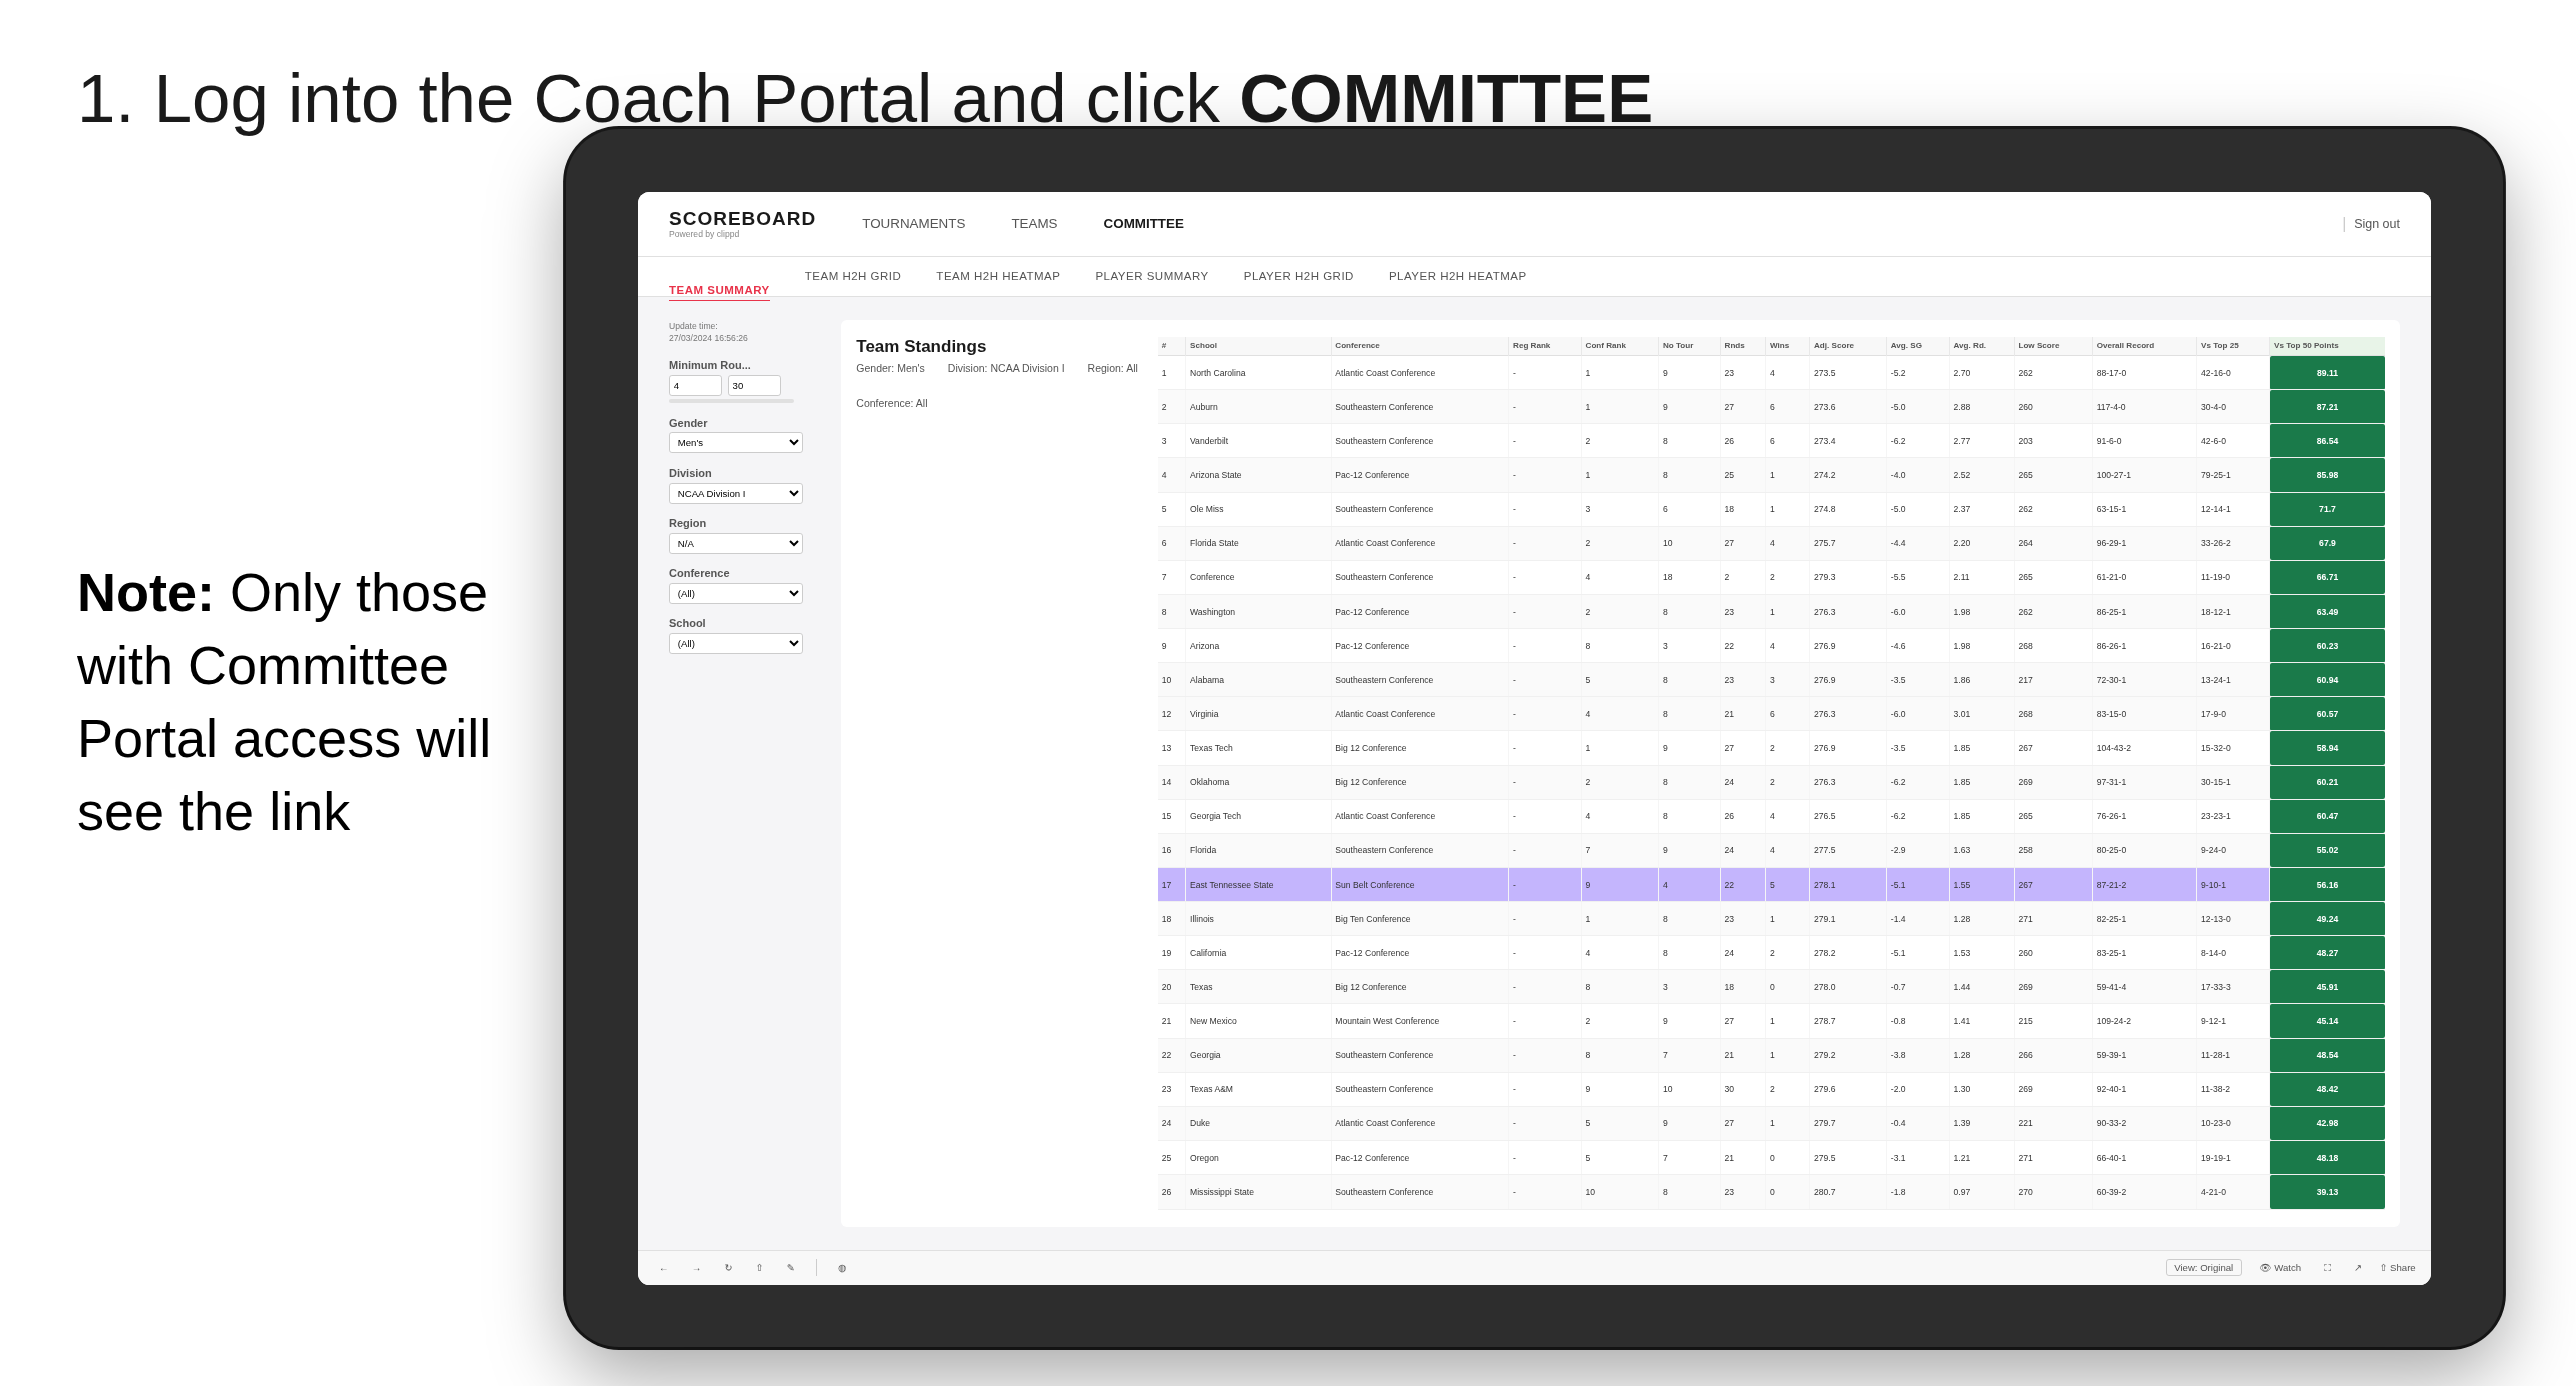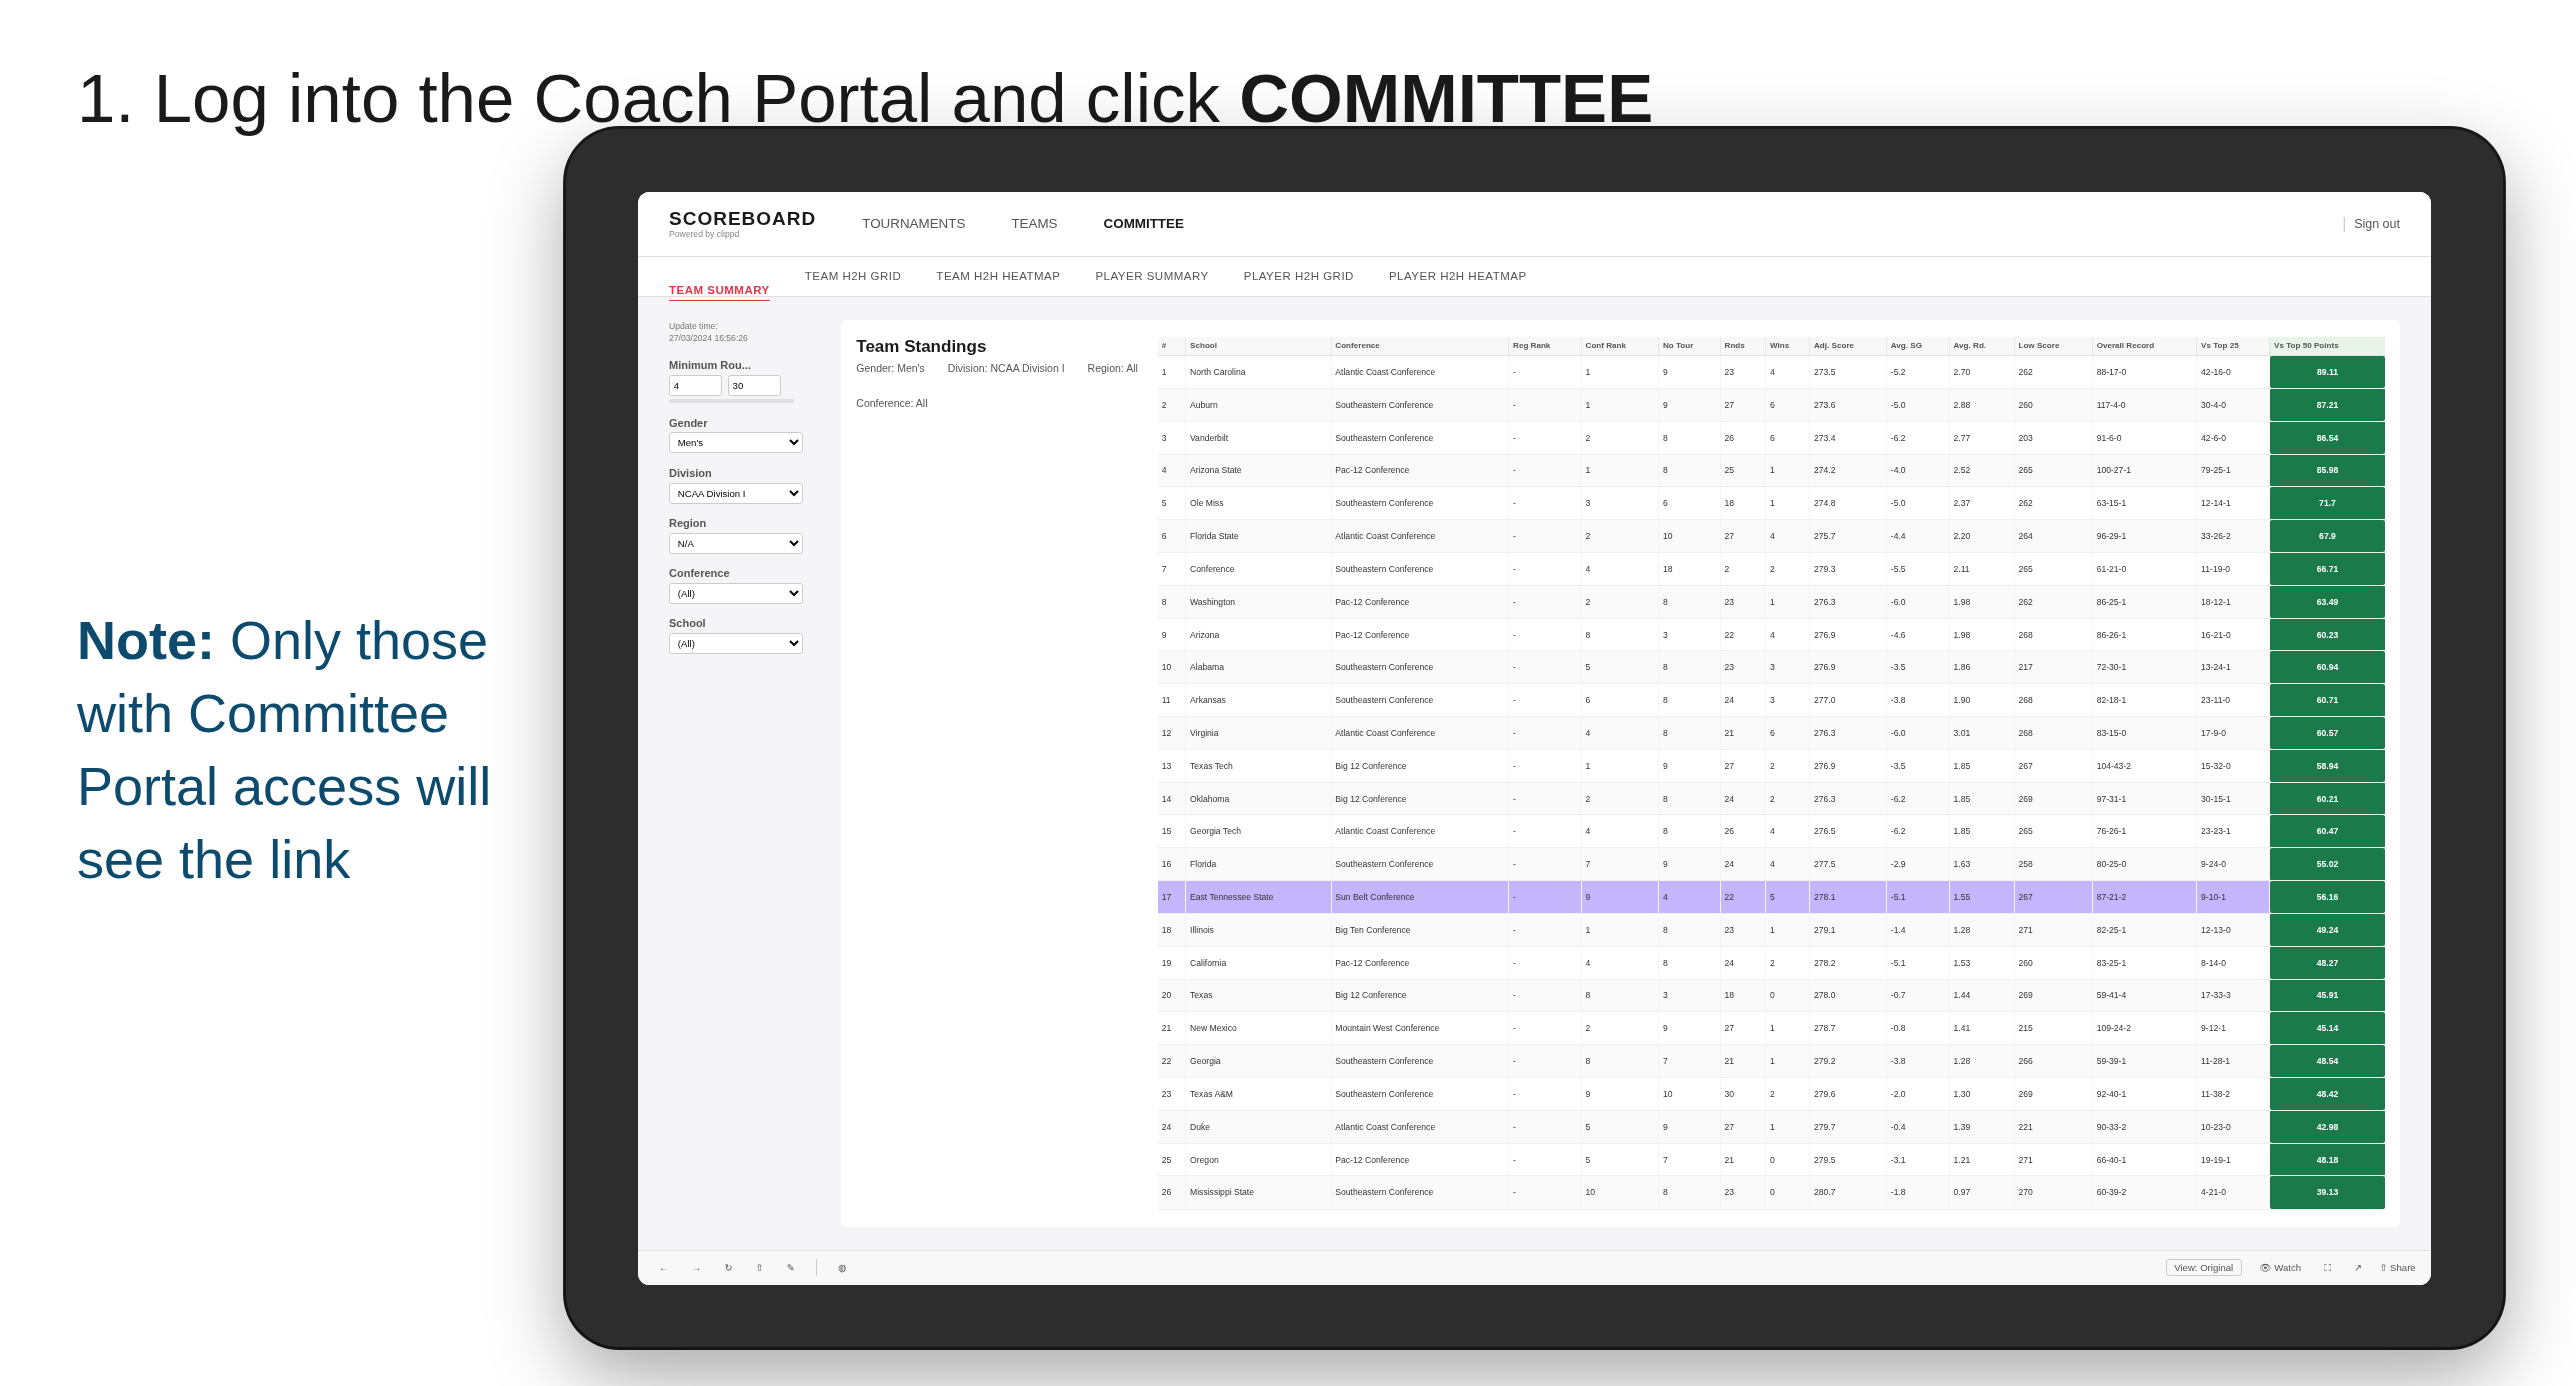--- a/index.html
+++ b/index.html
@@ -36,23 +36,22 @@
     .note-block {
       position: absolute;
       left: 77px;
       top: 556px;
       width: 499px;
     }
 
     .note-text {
       font-size: 54px;
       font-weight: 400;
-      color: #0c4a6e;
+      color: #000000;
       line-height: 1.35;
-      margin-top: 48px;
     }
 
     .note-text strong {
       font-weight: 800;
     }
 
     
     .arrow-container {
       position: absolute;
       top: 158px;
@@ -699,37 +698,20 @@
                 <td>23</td>
                 <td>3</td>
                 <td>276.9</td>
                 <td>-3.5</td>
                 <td>1.86</td>
                 <td>217</td>
                 <td>72-30-1</td>
                 <td>13-24-1</td>
                 <td class="pts-cell">60.94</td>
               </tr>
-              <tr style="background: rgb(255, 255, 255);">
-                <td class="rank-num">11</td>
-                <td>Arkansas</td>
-                <td>Southeastern Conference</td>
-                <td>-</td>
-                <td>6</td>
-                <td>8</td>
-                <td>24</td>
-                <td>3</td>
-                <td>277.0</td>
-                <td>-3.8</td>
-                <td>1.90</td>
-                <td>268</td>
-                <td>82-18-1</td>
-                <td>23-11-0</td>
-                <td class="pts-cell">60.71</td>
-              </tr>
               <tr style="background: rgb(250, 250, 250);">
                 <td class="rank-num">12</td>
                 <td>Virginia</td>
                 <td>Atlantic Coast Conference</td>
                 <td>-</td>
                 <td>4</td>
                 <td>8</td>
                 <td>21</td>
                 <td>6</td>
                 <td>276.3</td>

